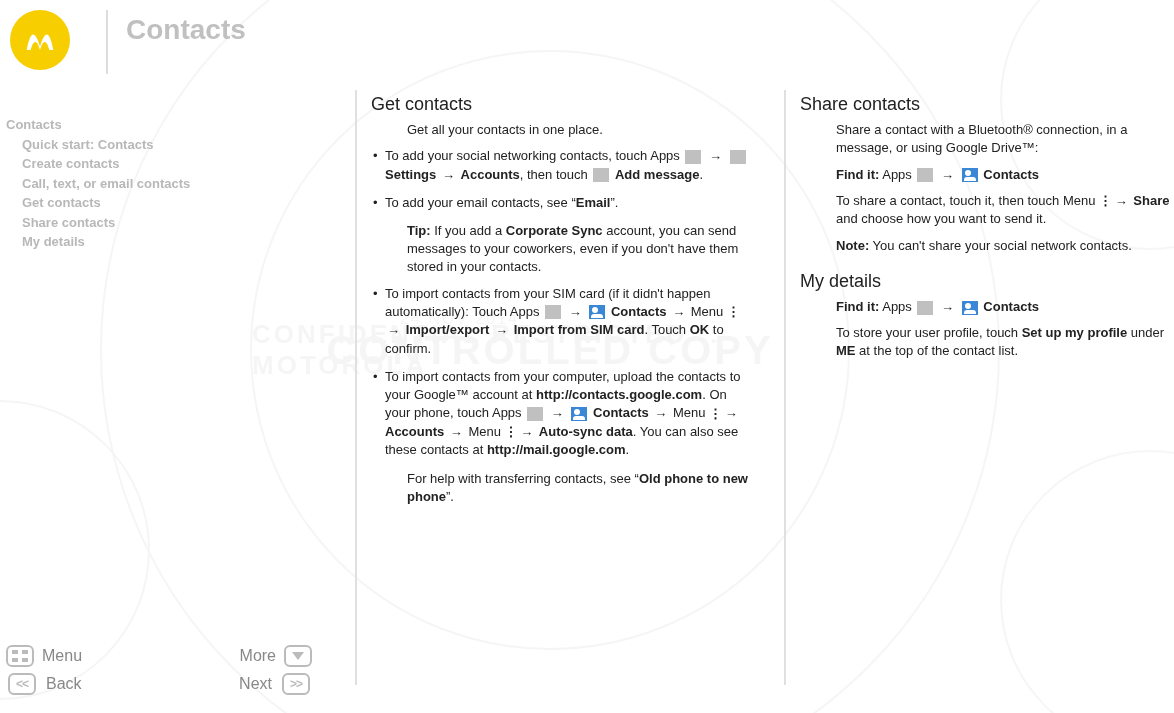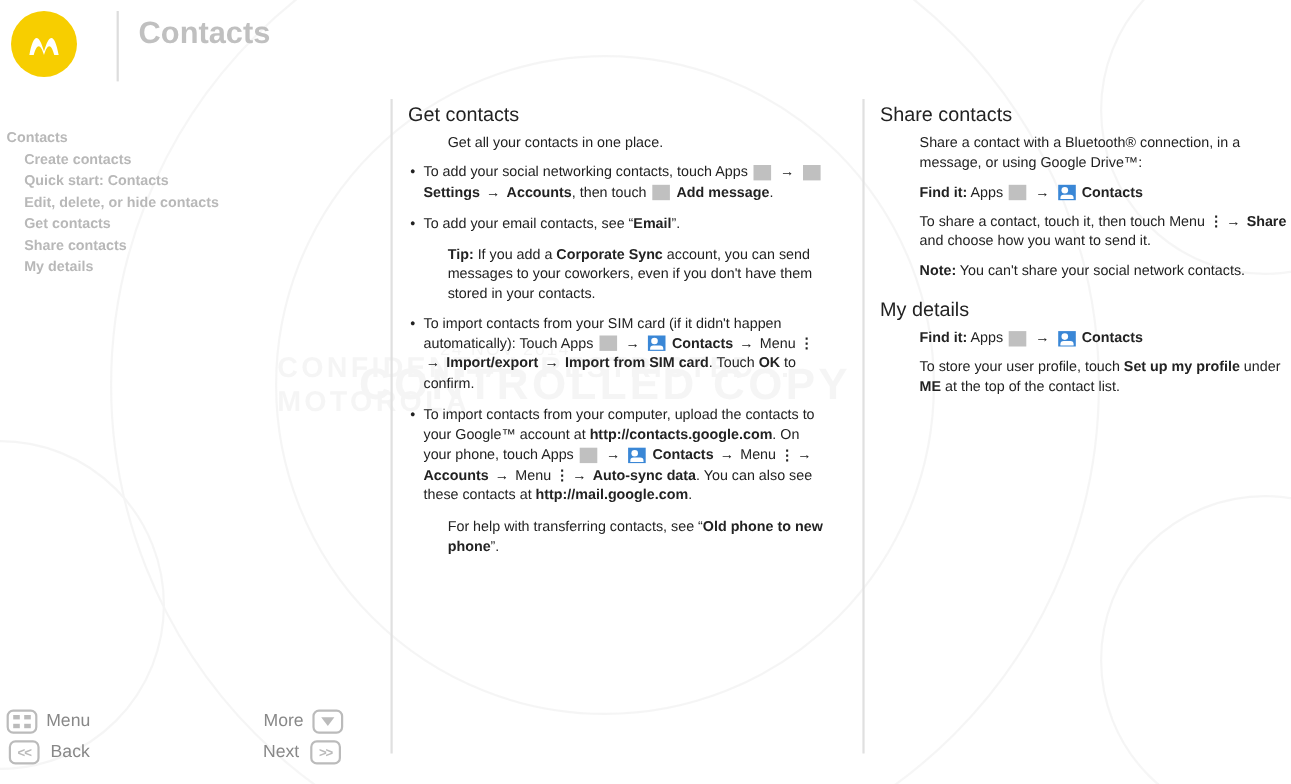--- a/index.html
+++ b/index.html
@@ -206,23 +206,23 @@
     <path d="M10 45 C15 18 22 12 30 40 C38 12 45 18 50 45 L44 45 C40 30 35 28 30 45 C25 28 20 30 16 45 Z" fill="#fff"></path>
   </svg>
 </div>
 
 <div class="vdiv"></div>
 
 <h1 class="page-title">Contacts</h1>
 
 <nav class="sidebar">
   <div class="heading">Contacts</div>
+  <div class="item">Quick start: Contacts</div>
   <div class="item">Create contacts</div>
-  <div class="item">Quick start: Contacts</div>
-  <div class="item">Edit, delete, or hide contacts</div>
+  <div class="item">Call, text, or email contacts</div>
   <div class="item">Get contacts</div>
   <div class="item">Share contacts</div>
   <div class="item">My details</div>
 </nav>
 
 <section class="col left">
   <h2>Get contacts</h2>
   <p>Get all your contacts in one place.</p>
 
   <div class="bullet">

